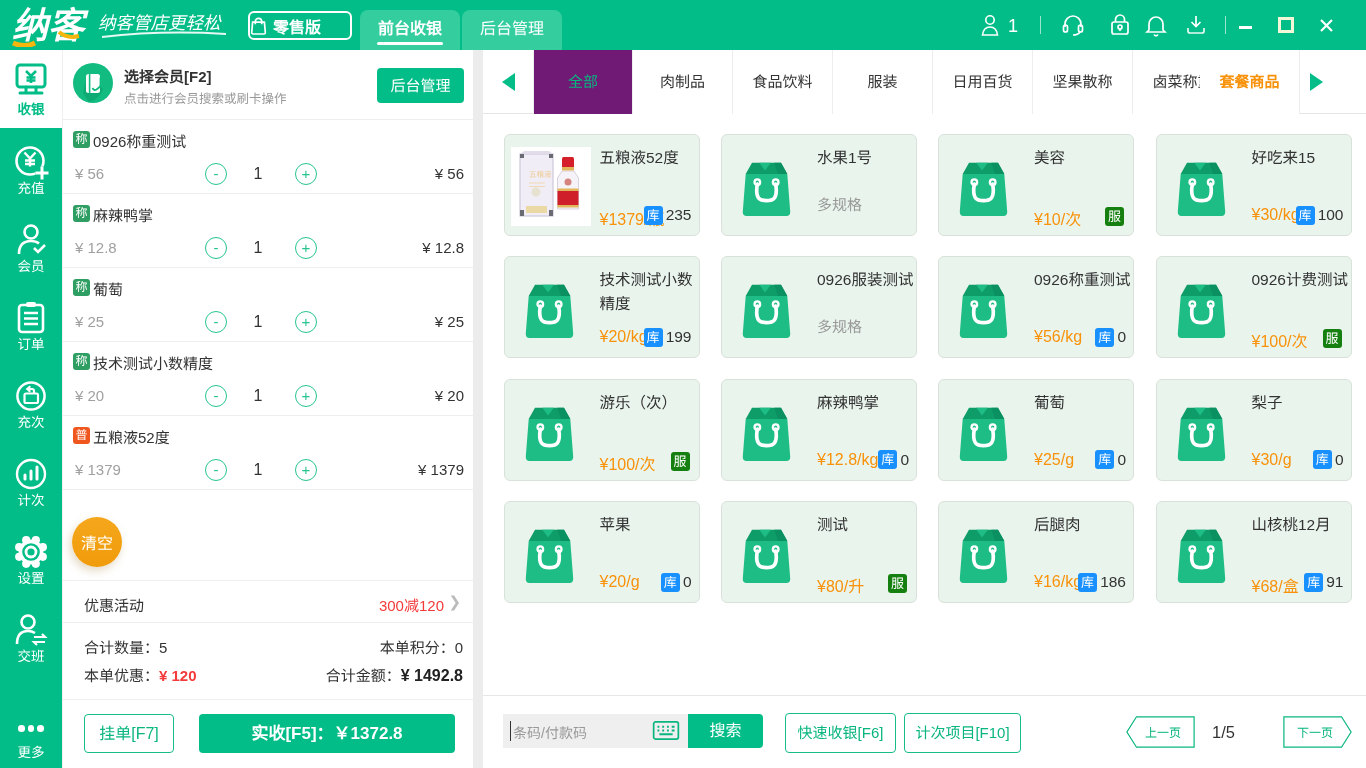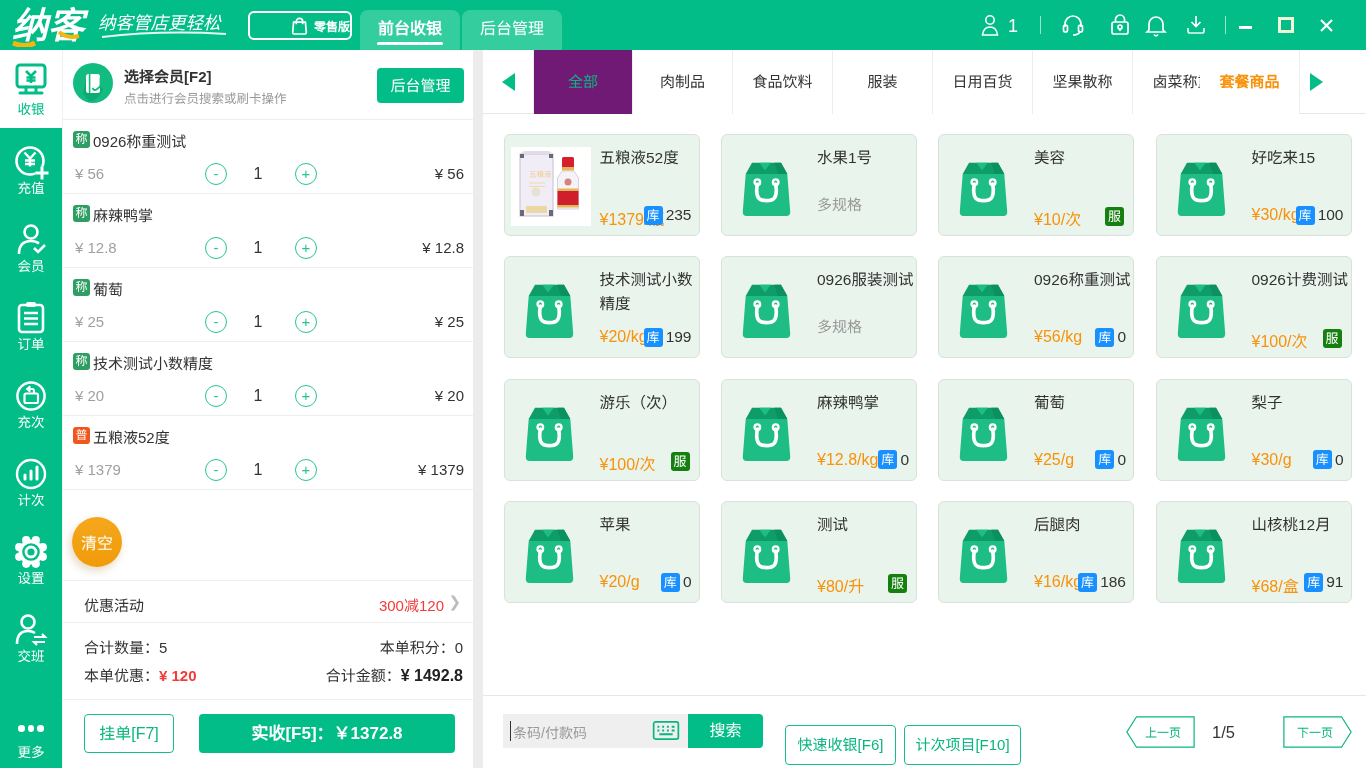--- a/index.html
+++ b/index.html
@@ -3,33 +3,33 @@
 <meta charset="utf-8">
 <style>
 * { margin:0; padding:0; box-sizing:border-box; }
 html,body { width:1366px; height:768px; overflow:hidden; }
 body { font-family:"Liberation Sans", sans-serif; background:#ececec; position:relative; }
 
 
 .topbar { position:absolute; left:0; top:0; width:1366px; height:50px; background:#02bd87;padding-left:44px; }
 .logo { position:absolute; left:12px; top:5px; width:80px; height:42px; }
 .slogan { position:absolute; left:96px; top:8px; width:136px; height:36px; }
-.lsbadge { position:absolute; left:248px; top:11px; width:104px; height:29px; border:2px solid #fff; border-radius:6px; color:#fff; display:flex; align-items:center; justify-content:flex-end; gap:6px; font-size:12px; font-weight:bold; }
+.lsbadge { position:absolute; left:248px; top:11px; width:104px; height:29px; border:2px solid #fff; border-radius:6px; color:#fff; display:flex; align-items:center; justify-content:flex-start; gap:6px; font-size:16px; font-weight:bold; }
 .ttab { position:absolute; top:10px; height:40px; width:100px; background:#33cd9e; border-radius:8px 8px 0 0; color:#fff; font-size:16px; text-align:center; line-height:38px; }
 .ttab1 { left:360px; font-weight:bold; }
 .ttab1 .ul { position:absolute; left:17px; bottom:5px; width:66px; height:3px; background:#fff; border-radius:2px; }
 .ttab2 { left:462px; }
 .wico { position:absolute; top:0; }
 
 
 .sidebar { position:absolute; left:0; top:50px; width:62px; height:718px; background:#02bd87; }
 .snav { position:absolute; left:0; width:62px; height:78px; color:#fff; text-align:center; }
 .snav .ic { margin:6px auto 2px; width:36px; height:36px; display:flex; align-items:center; justify-content:center; }
 .snav .tx { font-size:13.5px; line-height:14px; }
-.snav.active { background:#fff; color:#02bd87; height:78px; }
+.snav.active { background:#fff; color:#02bd87; height:78px;font-weight:bold; }
 .snav.active .ic { margin-top:12px; margin-bottom:5px; }
 .more { position:absolute; left:0; top:675px; width:62px; color:#fff; text-align:center; }
 .more .dots { height:10px; display:flex; justify-content:center; gap:2.8px; }
 .more .dots i { width:6.6px; height:6.6px; border-radius:50%; background:#fff; }
 .more .tx { font-size:13.5px; margin-top:6px; }
 
 
 .cart { position:absolute; left:62px; top:50px; width:411px; height:718px; background:#fff; border-left:1px solid #f0f0f0; }
 .member { position:absolute; left:0; top:0; width:411px; height:70px; border-bottom:1px solid #eee; }
 .mcircle { position:absolute; left:10px; top:13px; width:40px; height:40px; }
@@ -83,21 +83,21 @@
 .card .kub { width:19px; height:19px; background:#1890ff; border-radius:3px; color:#fff; font-size:13px; text-align:center; line-height:19px; }
 .card .cnt { font-size:15.5px; color:#333; margin-left:3px; }
 .card .srv { position:absolute; right:9px; top:72px; width:19px; height:19px; background:#15800f; border-radius:3px; color:#fff; font-size:13px; text-align:center; line-height:19px; }
 
 .toolbar { position:absolute; left:0; top:645px; width:883px; height:73px; border-top:1px solid #e6e6e6; }
 .scaninp { position:absolute; left:20px; top:18px; width:185px; height:34px; background:#efefef; }
 .scaninp .cur { position:absolute; left:7px; top:7px; width:1px; height:20px; background:#333; }
 .scaninp .ph { position:absolute; left:10px; top:8px; font-size:14px; color:#999; }
 .kbico { position:absolute; left:148px; top:8px; width:30px; height:19px; }
 .searchbtn { position:absolute; left:205px; top:18px; width:75px; height:34px; background:#02bd87; border-radius:0 4px 4px 0; color:#fff; font-size:16px; text-align:center; line-height:34px; }
-.obtn { position:absolute; top:17px; height:40px; border:1px solid #16bd89; border-radius:4px; color:#0ab67f; font-size:15px; text-align:center; background:#fff;margin-top:12px; }
+.obtn { position:absolute; top:17px; height:40px; border:1px solid #16bd89; border-radius:4px; color:#0ab67f; font-size:15px; text-align:center; background:#fff; }
 .qbtn { left:302px; width:111px; line-height:38px; }
 .jbtn { left:421px; width:117px; line-height:38px; }
 .pgprev { position:absolute; left:634px; top:20px; width:87px; height:32px; }
 .pgnext { position:absolute; left:791px; top:20px; width:87px; height:32px; }
 .pgtxt { position:absolute; left:729px; top:20px; width:58px; text-align:left; line-height:32px; font-size:16.5px; color:#333; }
 </style>
 </head>
 <body>
 
 <div class="topbar">

